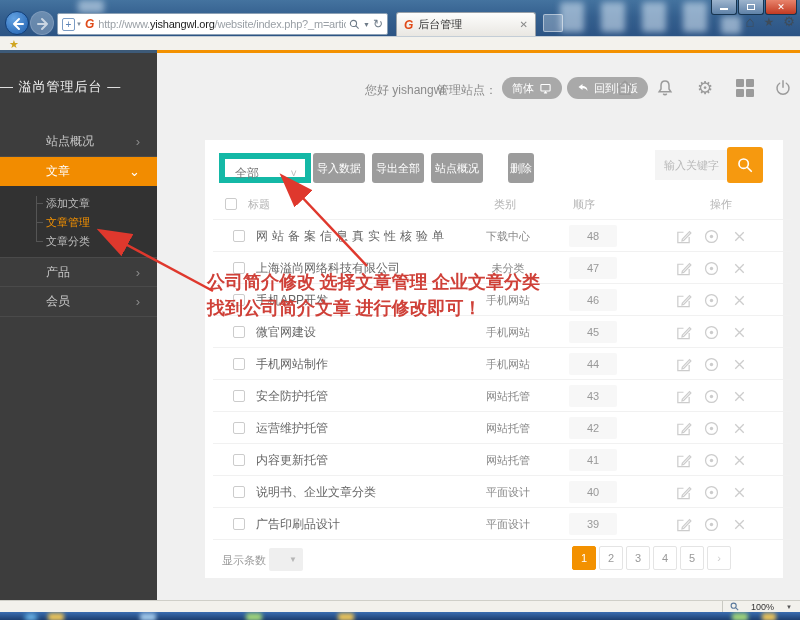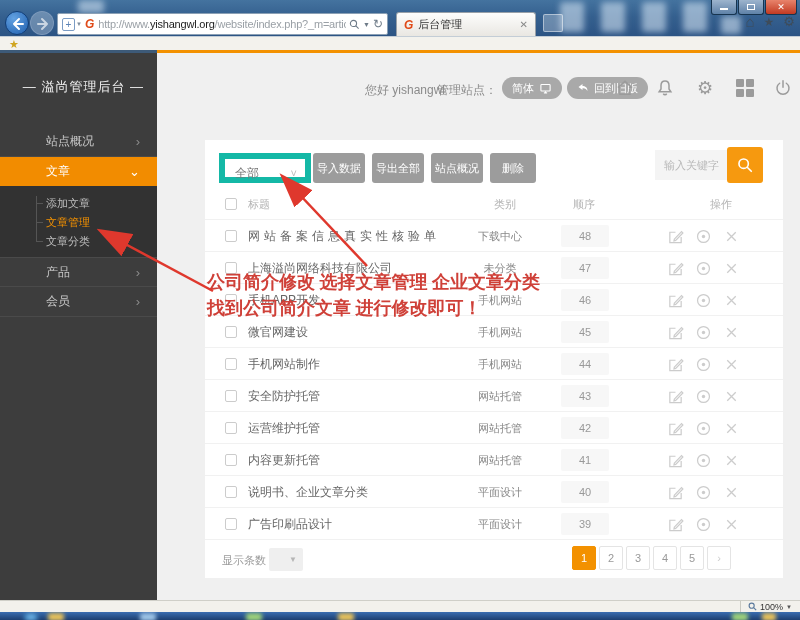--- a/index.html
+++ b/index.html
@@ -46,21 +46,21 @@
   .cmd span{display:block}
   #favbar{position:absolute;left:0;top:36px;width:800px;height:14px;background:#f3f2ed;border-top:1px solid #c3cdd6}
   .favstar{position:absolute;left:9px;top:0;font-size:11px;color:#cfa51f;line-height:14px}
 
   
   .segL{position:absolute;left:0;top:50px;width:157px;height:3px;background:#3d5a78}
   .segR{position:absolute;left:157px;top:50px;width:643px;height:3px;background:#f39100}
 
   
   #sidebar{position:absolute;left:0;top:53px;width:157px;height:547px;background:#3d3d3d}
-  .logo{position:absolute;left:0;top:25px;width:144px;text-align:right;font-size:13px;color:#f1f1f1;letter-spacing:1px}
+  .logo{position:absolute;left:0;top:25px;width:144px;text-align:left;font-size:13px;color:#f1f1f1;letter-spacing:1px}
   .mi{position:absolute;left:0;width:157px;height:30px;line-height:29px;padding-left:46px;
     font-size:12px;color:#c9c9c9;cursor:pointer}
   .mi .chev{position:absolute;right:17px;top:0;font-size:13px;color:#8b8b8b}
   .mi.active{background:#f28c00;color:#fff}
   .mi.active .chev{color:#fff}
   .mi.b-top{border-top:1px solid #4a4a4a}
   .mi.b-bot{border-bottom:1px solid #4a4a4a}
   .submenu{position:absolute;left:0;top:133px;width:157px;height:71px;background:#323232}
   .tree-v{position:absolute;left:36px;top:10px;width:1px;height:46px;background:#555}
   .tree-h{position:absolute;left:36px;width:7px;height:1px;background:#555}
@@ -79,53 +79,53 @@
   .hicon.gear{font-size:18px;line-height:20px}
   .gridicon{display:grid;grid-template-columns:8px 8px;grid-template-rows:8px 8px;gap:2px;margin:1px auto 0;width:18px}
   .gridicon i{background:#9b9b9b;border-radius:1px}
 
   #card{position:absolute;left:48px;top:87px;width:578px;height:438px;background:#fff}
   .select{position:absolute;left:14px;top:13px;width:92px;height:30px;border:6px solid #14b8a6;
     background:#fff;font-size:12px;color:#777;line-height:28px;padding-left:10px;cursor:pointer}
   .select .chev{position:absolute;right:8px;top:0;color:#bbb;font-size:11px}
   .gbtn{position:absolute;top:13px;height:30px;line-height:30px;background:#9c9c9c;color:#fff;
     font-size:11px;text-align:center;border-radius:3px;cursor:pointer}
-  .b1{left:108px;width:52px}.b2{left:167px;width:52px}.b3{left:226px;width:52px}.b4{left:285px;width:46px}
+  .b1{left:108px;width:52px}.b2{left:167px;width:52px}.b3{left:226px;width:52px}.b4{left:303px;width:26px}
   .searchin{position:absolute;left:450px;top:10px;width:72px;height:30px;background:#f4f4f4;border:none;
     outline:none;font-size:11px;color:#777;padding-left:9px;font-family:"Liberation Sans",sans-serif}
   .searchin::placeholder{color:#b8b8b8}
   .sbtn{position:absolute;left:522px;top:7px;width:36px;height:36px;background:#f6990f;border-radius:3px;
     display:flex;align-items:center;justify-content:center;cursor:pointer}
   .cb{position:absolute;width:12px;height:12px;border:1px solid #ccc;border-radius:2px;background:#fff;cursor:pointer}
   .thead{position:absolute;left:0;top:55px;width:578px;height:24px;font-size:11px;color:#b2b2b2}
   .thead .cb{left:20px;top:3px}
   .th{position:absolute;top:2px}
   .h-title{left:43px}.h-cat{left:289px}.h-ord{left:368px}.h-ops{left:505px}
-  .rows{position:absolute;left:0;top:79px;width:578px;border-bottom:1px solid #f1f1f1}
+  .rows{position:absolute;left:8px;top:79px;width:578px;border-bottom:1px solid #f1f1f1}
   .row{position:relative;height:32px;border-top:1px solid #f1f1f1}
   .row .cb{left:20px;top:10px}
   .rtitle{position:absolute;left:43px;top:0;line-height:32px;font-size:12px;color:#666;white-space:nowrap}
   .row.spaced .rtitle{letter-spacing:4px}
   .rcat{position:absolute;left:255px;width:80px;text-align:center;line-height:32px;font-size:11px;color:#888}
   .rord{position:absolute;left:356px;top:5px;width:48px;height:22px;background:#f7f7f7;border-radius:2px;
     text-align:center;line-height:22px;font-size:11px;color:#999;cursor:text}
   .ops{position:absolute;left:462px;top:8px;display:flex;gap:11px;color:#ccc}
   .ops svg{cursor:pointer}
   .cfoot{position:absolute;left:0;top:403px;width:578px;height:35px}
   .plabel{position:absolute;left:17px;top:10px;font-size:11px;color:#9a9a9a}
   .pselect{position:absolute;left:64px;top:5px;width:34px;height:23px;background:#efefef;border-radius:2px;
     color:#b5b5b5;font-size:8px;text-align:right;line-height:23px;padding-right:6px;cursor:pointer}
   .pg{position:absolute;top:3px;width:24px;height:24px;border:1px solid #e4e4e4;background:#fff;border-radius:2px;
     text-align:center;line-height:22px;font-size:11px;color:#999;cursor:pointer}
   .pg.active{background:#f39100;border-color:#f39100;color:#fff}
   .pg1{left:367px}.pg2{left:394px}.pg3{left:421px}.pg4{left:448px}.pg5{left:475px}.pgn{left:502px;color:#ccc}
 
   
   #statusbar{position:absolute;left:0;top:600px;width:800px;height:12px;background:#f2f1ec;border-top:1px solid #cfcfc8}
-  .zoomctl{position:absolute;right:8px;top:0;height:11px;display:flex;align-items:center;gap:3px;
+  .zoomctl{position:absolute;right:8px;top:0;height:11px;display:flex;align-items:center;gap:12px;
     font-size:9px;color:#333;border-left:1px solid #c9c9c2;padding-left:7px;cursor:pointer}
   .zoomctl .car{font-size:6px;color:#555}
   #taskbar{position:absolute;left:0;top:612px;width:800px;height:8px;
     background:linear-gradient(180deg,#3a6db0,#1d3f70);overflow:hidden}
   .tblob{position:absolute;top:1px;height:8px;filter:blur(2px);border-radius:2px}
 
   
   .anno{position:absolute;font-family:"Liberation Serif",serif;font-size:18px;color:#cf4038;
     white-space:nowrap;z-index:40;font-weight:600}
   .a1{left:207px;top:270px}

